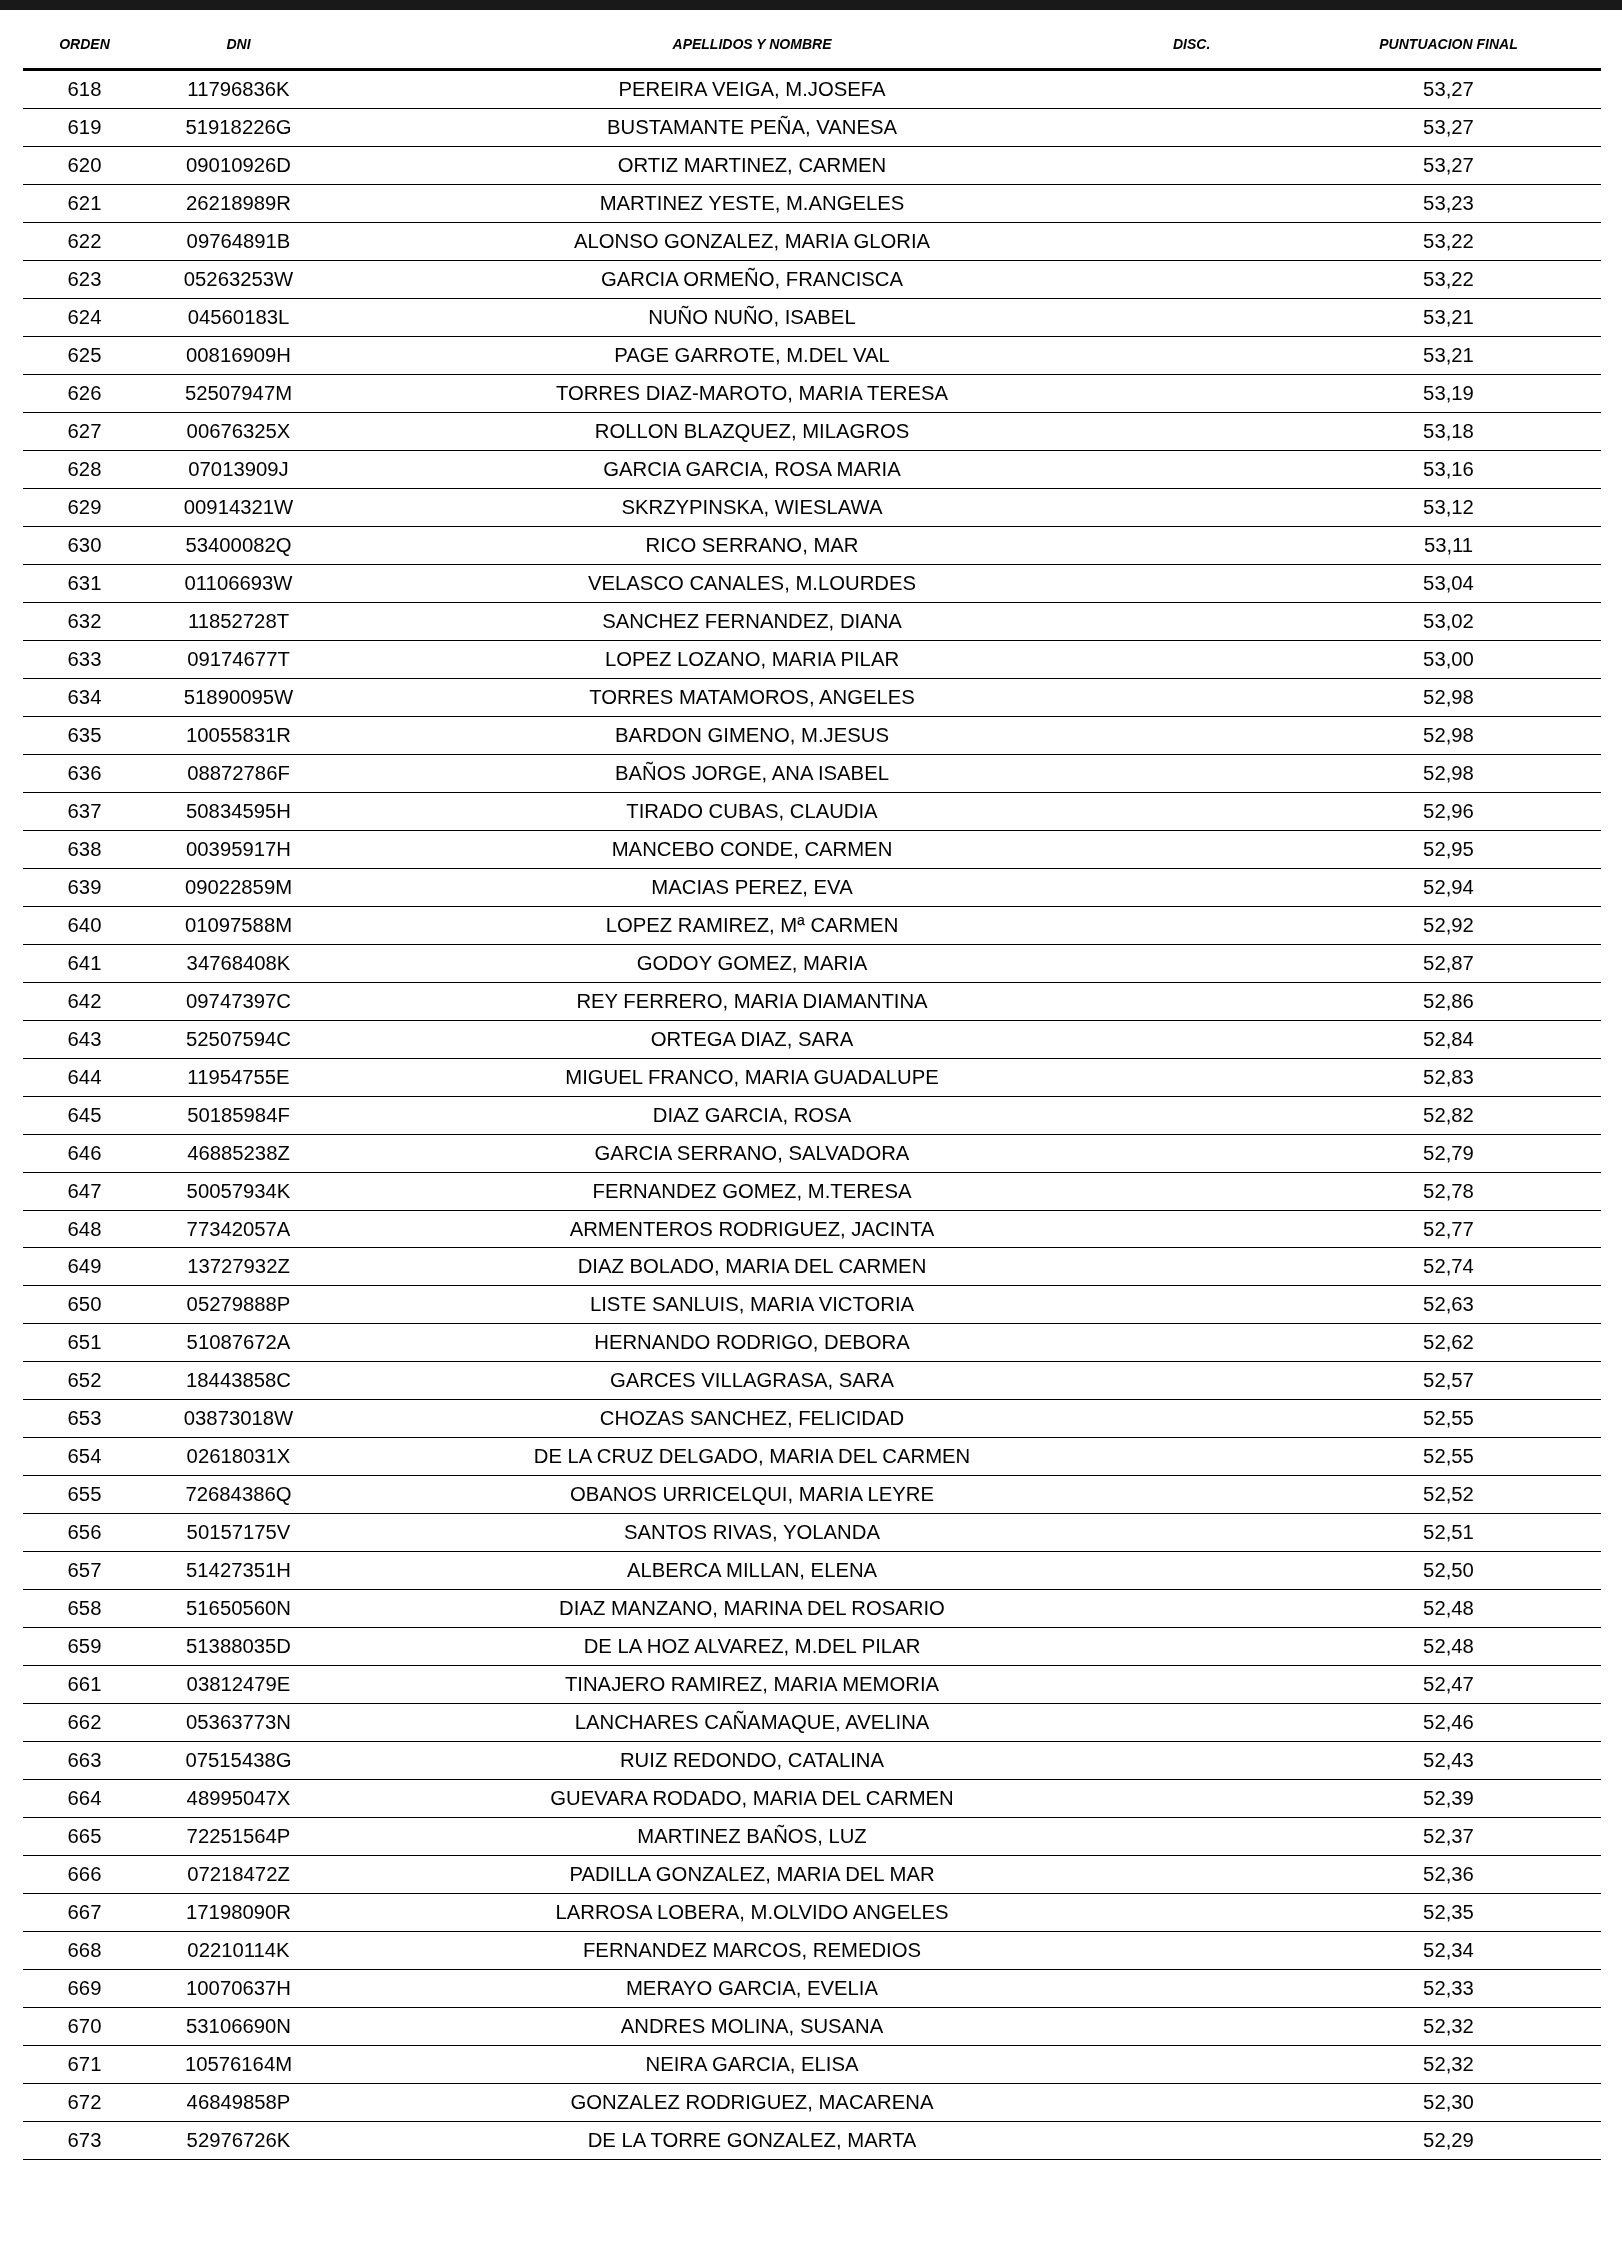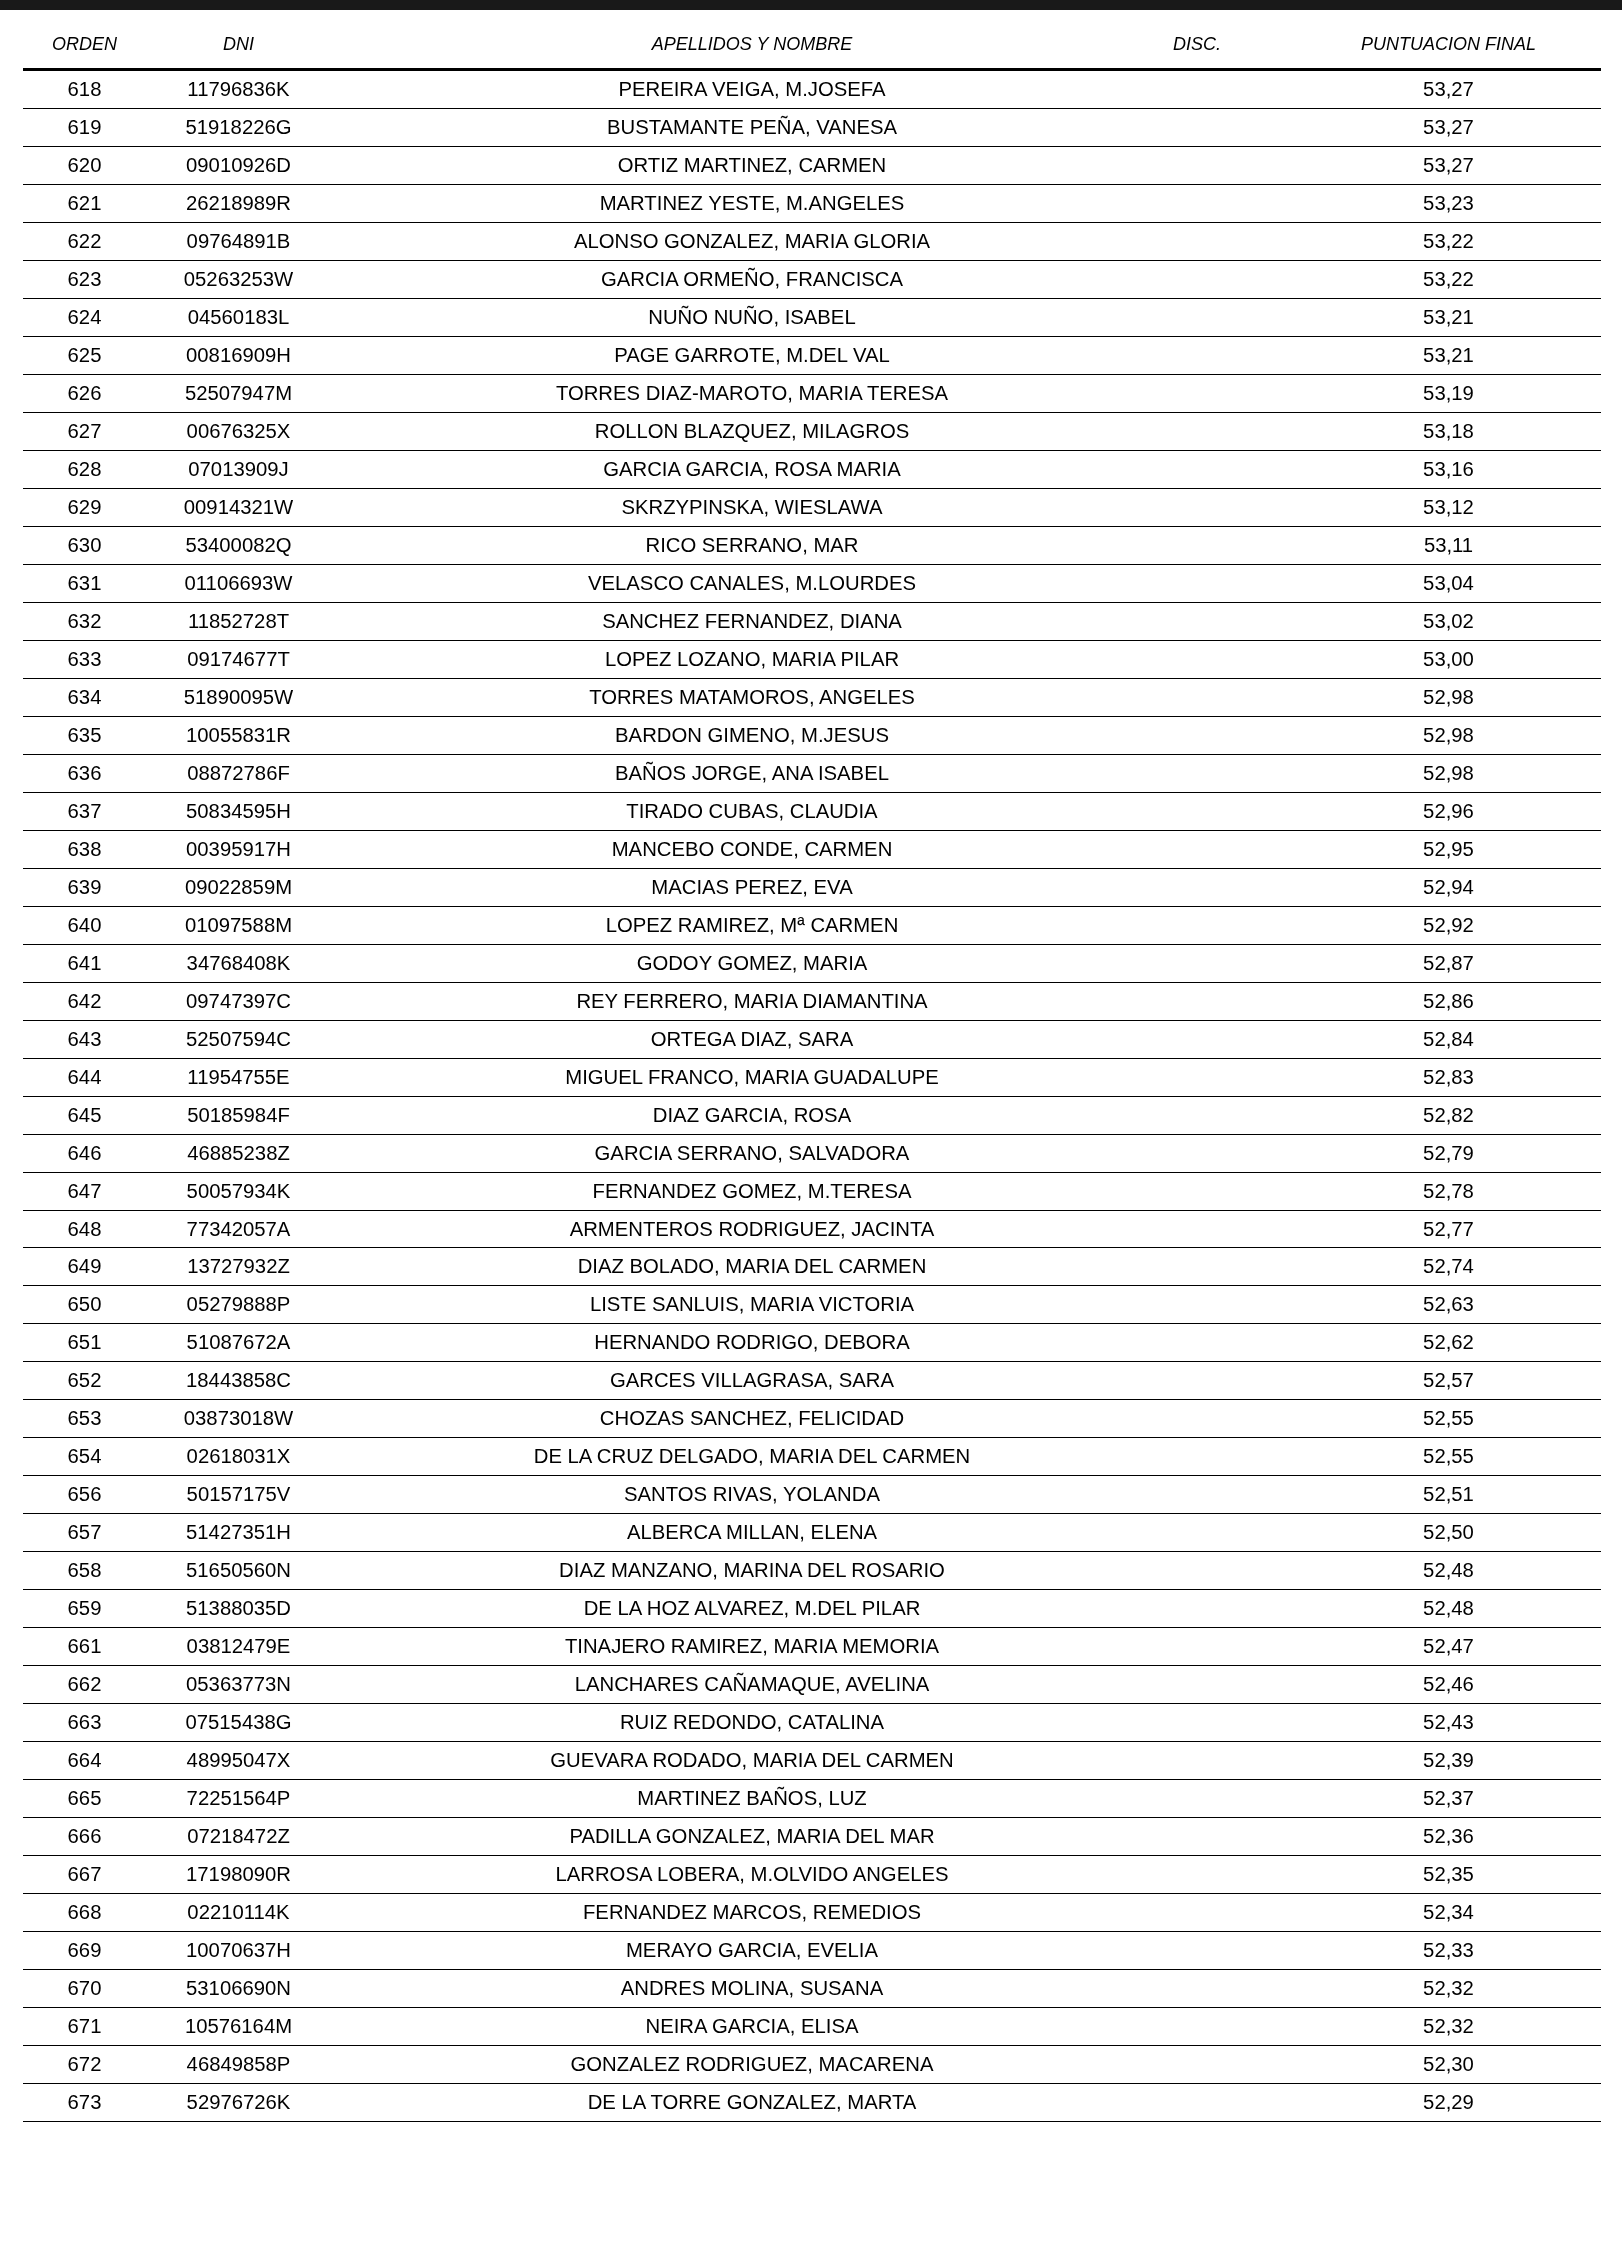--- a/index.html
+++ b/index.html
@@ -23,23 +23,23 @@
   }
   .table-wrap {
     margin: 14.5px 22px 0 23px;
   }
   table.results {
     width: 100%;
     border-collapse: collapse;
     table-layout: fixed;
   }
   table.results th {
-    font-weight: normal;
+    font-weight: bold;
     font-style: italic;
-    font-size: 18px;
+    font-size: 14px;
     line-height: 23px;
     padding: 8.7px 0 11.6px 0;
     border-bottom: 3.6px solid #000000;
     white-space: nowrap;
     overflow: visible;
   }
   table.results td {
     font-size: 20.3px;
     line-height: 20.3px;
     padding: 8px 0 8.7px 0;
@@ -338,20 +338,27 @@
     <td class="c-punt">52,55</td>
   </tr>
           <tr>
     <td class="c-orden">654</td>
     <td class="c-dni">02618031X</td>
     <td class="c-nombre">DE LA CRUZ DELGADO, MARIA DEL CARMEN</td>
     <td class="c-disc"></td>
     <td class="c-punt">52,55</td>
   </tr>
           <tr>
+    <td class="c-orden">655</td>
+    <td class="c-dni">72684386Q</td>
+    <td class="c-nombre">OBANOS URRICELQUI, MARIA LEYRE</td>
+    <td class="c-disc"></td>
+    <td class="c-punt">52,52</td>
+  </tr>
+          <tr>
     <td class="c-orden">656</td>
     <td class="c-dni">50157175V</td>
     <td class="c-nombre">SANTOS RIVAS, YOLANDA</td>
     <td class="c-disc"></td>
     <td class="c-punt">52,51</td>
   </tr>
           <tr>
     <td class="c-orden">657</td>
     <td class="c-dni">51427351H</td>
     <td class="c-nombre">ALBERCA MILLAN, ELENA</td>

